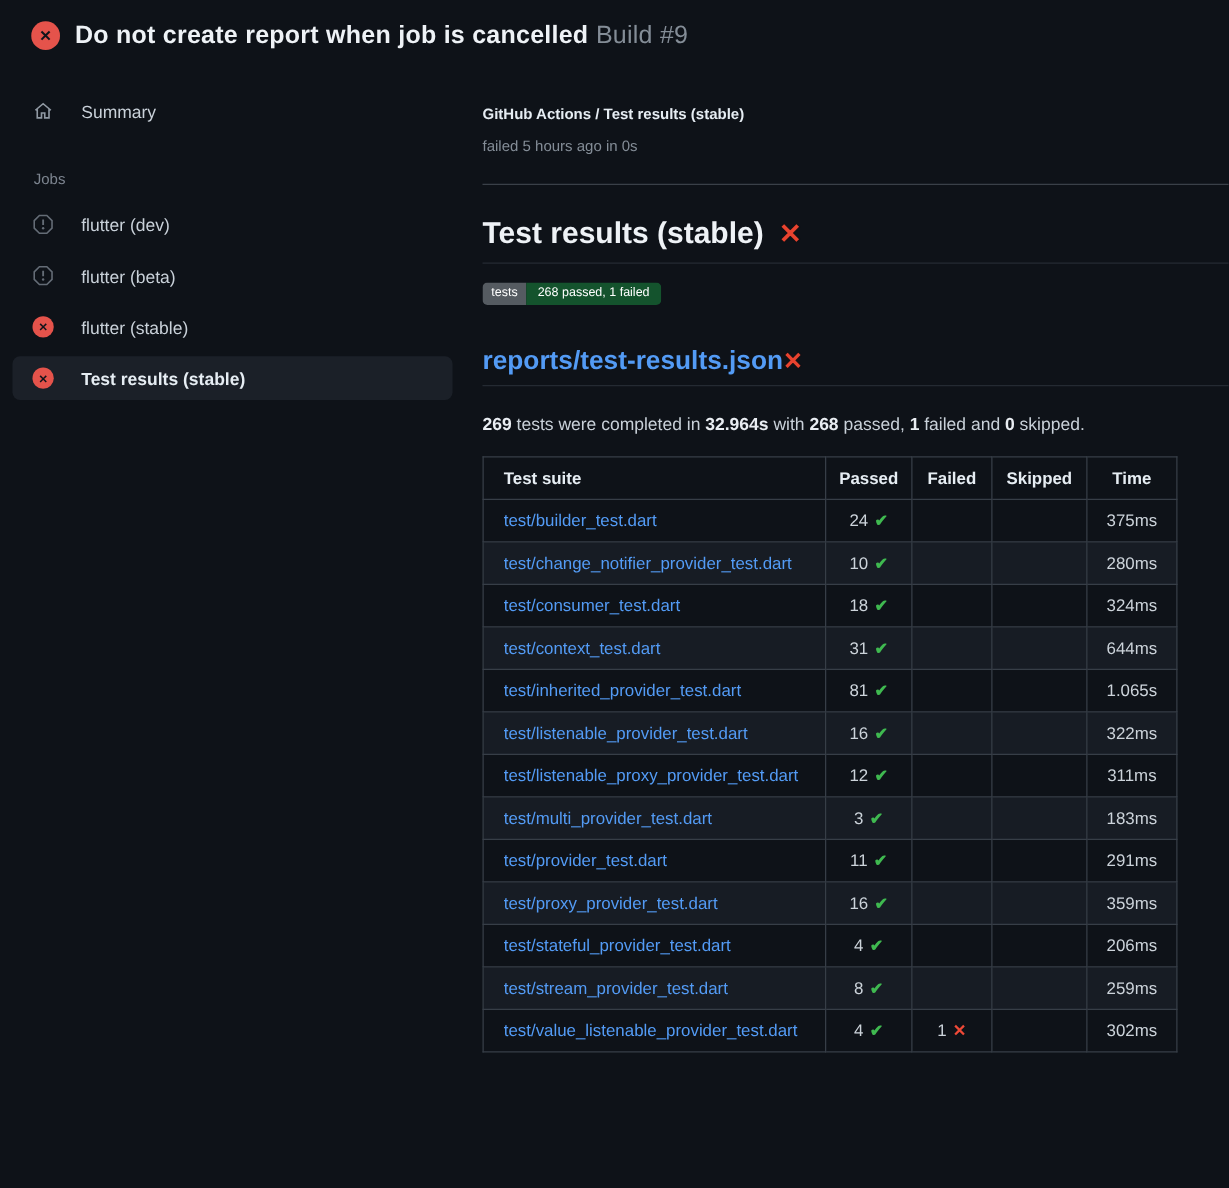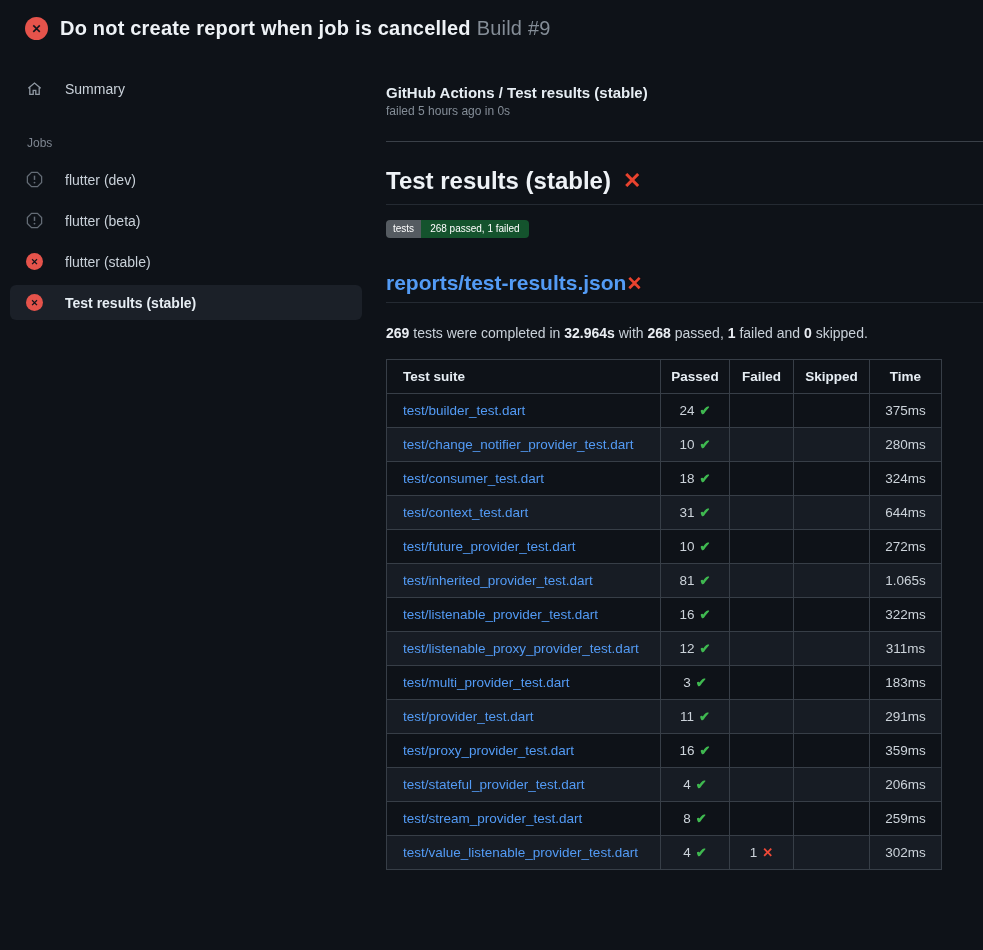--- a/index.html
+++ b/index.html
@@ -38,22 +38,22 @@
     color:#c9d1d9; font-size:14px;
   }
   .side-item .ico { display:inline-flex; width:17px; justify-content:center; flex:0 0 auto; }
   .side-item.selected { background:#1b2028; color:#e6edf3; font-weight:bold; }
   .jobs-label { color:#7d8590; font-size:12px; margin:30px 0 12px 17px; }
   .jobs-nav .side-item { margin-bottom:6px; }
   .oct-icon { stroke:#646c76; }
 
   
   .check-head { border-bottom:1px solid #3a4048; padding-bottom:23px; }
-  .check-title { font-size:15px; font-weight:bold; color:#e6edf3; }
-  .check-sub { font-size:12px; color:#848d97; margin-top:3px; }
+  .check-title { font-size:12px; font-weight:bold; color:#e6edf3; }
+  .check-sub { font-size:12px; color:#848d97; margin-top:12px; }
 
   .sec-title {
     display:flex; align-items:center; gap:12px;
     margin-top:25px; padding-bottom:9px;
     border-bottom:1px solid #242a32;
     font-size:24px; font-weight:bold; color:#eef2f6;
   }
   .xmark { color:#e8432f; font-weight:900; text-shadow:0 0 1px #30100c; }
   .sec-title .xmark { font-size:22px; }
 
@@ -211,27 +211,20 @@
               <td class="c-time">324ms</td>
             </tr>
             <tr>
               <td class="c-suite"><a class="suite-link">test/context_test.dart</a></td>
               <td><span>31</span><span class="check-glyph">✔</span></td>
               <td></td>
               <td></td>
               <td class="c-time">644ms</td>
             </tr>
             <tr>
-              <td class="c-suite"><a class="suite-link">test/future_provider_test.dart</a></td>
-              <td><span>10</span><span class="check-glyph">✔</span></td>
-              <td></td>
-              <td></td>
-              <td class="c-time">272ms</td>
-            </tr>
-            <tr>
               <td class="c-suite"><a class="suite-link">test/inherited_provider_test.dart</a></td>
               <td><span>81</span><span class="check-glyph">✔</span></td>
               <td></td>
               <td></td>
               <td class="c-time">1.065s</td>
             </tr>
             <tr>
               <td class="c-suite"><a class="suite-link">test/listenable_provider_test.dart</a></td>
               <td><span>16</span><span class="check-glyph">✔</span></td>
               <td></td>

